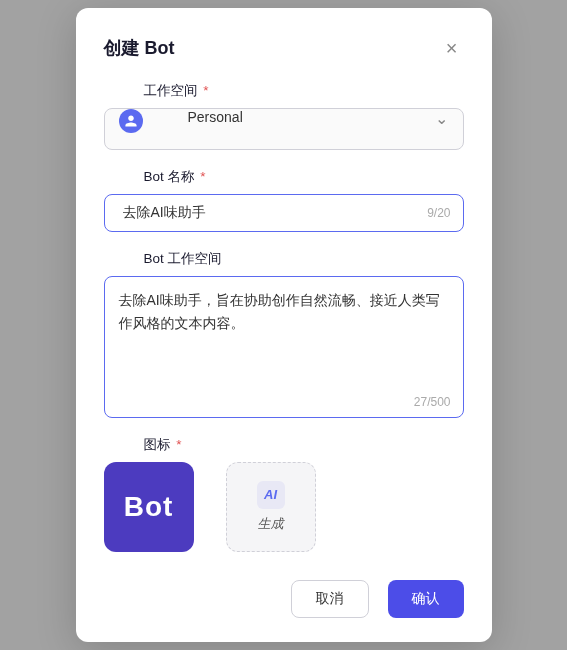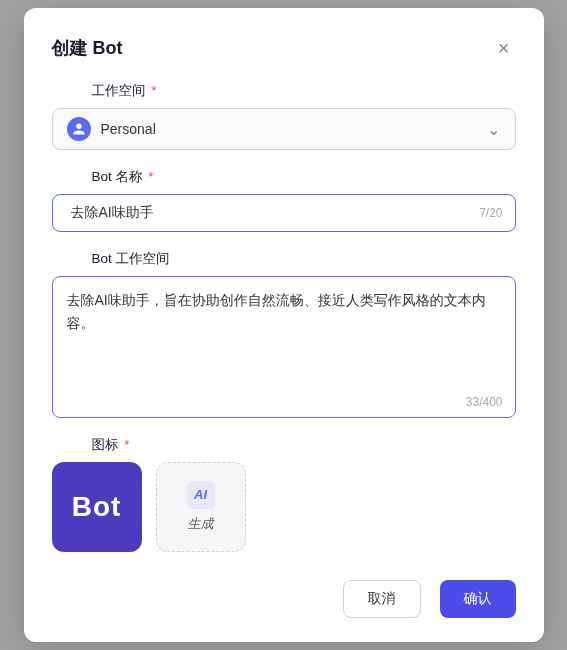--- a/index.html
+++ b/index.html
@@ -17,21 +17,21 @@
       position: absolute;
       top: 0; left: 0; right: 0; bottom: 0;
       background: rgba(0,0,0,0.3);
       display: flex;
       align-items: center;
       justify-content: center;
     }
     .dialog {
       background: #fff;
       border-radius: 12px;
-      width: 520px;
+      width: 416px;
       padding: 28px 28px 24px 28px;
       position: relative;
       box-shadow: 0 8px 40px rgba(0,0,0,0.18);
     }
     .dialog-header {
       display: flex;
       align-items: center;
       justify-content: space-between;
       margin-bottom: 22px;
     }
@@ -63,24 +63,25 @@
     }
     .field-group {
       margin-bottom: 18px;
     }
     .select-wrapper {
       position: relative;
       border: 1.5px solid #d0d0d8;
       border-radius: 8px;
       background: #fafafa;
       display: flex;
-      align-items: center;
+      align-items: flex-start;
       padding: 0 14px;
       height: 42px;
       cursor: pointer;
+      gap: 35px;
     }
     .workspace-icon {
       width: 24px;
       height: 24px;
       border-radius: 50%;
       background: #5b6af0;
       display: flex;
       align-items: center;
       justify-content: center;
       margin-right: 10px;
@@ -148,21 +149,21 @@
       text-align: right;
       font-size: 12px;
       color: #aaa;
       padding: 0 12px 8px 12px;
     }
     .icon-section {
       margin-bottom: 24px;
     }
     .icon-options {
       display: flex;
-      gap: 14px;
+      gap: 32px;
       align-items: center;
     }
     .icon-bot {
       width: 90px;
       height: 90px;
       border-radius: 12px;
       background: #4c3bbf;
       display: flex;
       align-items: center;
       justify-content: center;
@@ -258,29 +259,29 @@
         <span class="chevron-icon">⌄</span>
       </div>
     </div>
 
     <div class="field-group">
       <div class="field-label">
         <span>Bot 名称</span><span class="required"> *</span>
       </div>
       <div class="input-wrapper focused">
         <input class="text-input" type="text" value="去除AI味助手" style="">
-        <span class="char-count">7/20</span>
+        <span class="char-count">9/20</span>
       </div>
     </div>
 
     <div class="field-group">
       <div class="field-label">Bot 工作空间</div>
       <div class="textarea-wrapper">
         <textarea class="text-area" rows="4" style="">去除AI味助手，旨在协助创作自然流畅、接近人类写作风格的文本内容。</textarea>
-        <div class="textarea-count">33/400</div>
+        <div class="textarea-count">27/500</div>
       </div>
     </div>
 
     <div class="icon-section field-group">
       <div class="field-label">
         <span>图标</span><span class="required"> *</span>
       </div>
       <div class="icon-options">
         <div class="icon-bot">
           <span class="icon-bot-text">Bot</span>

